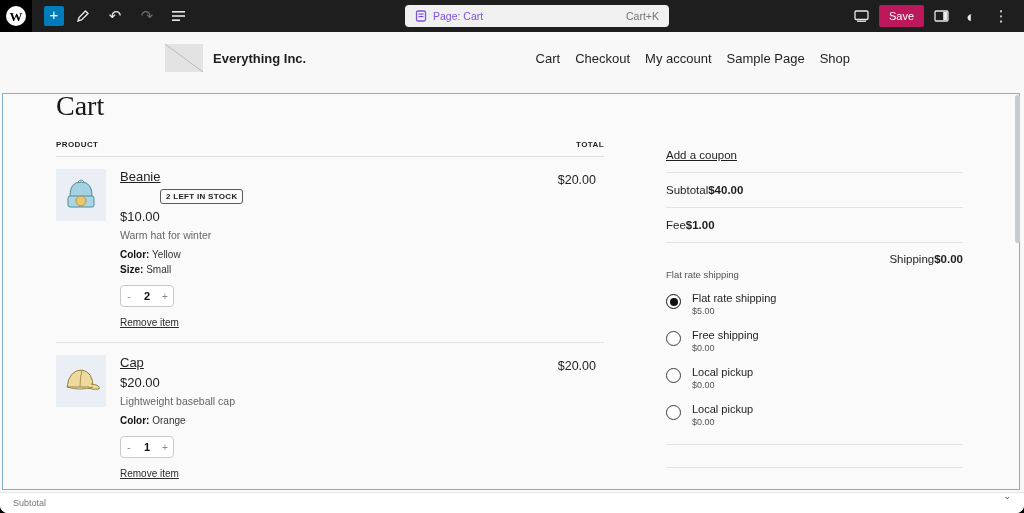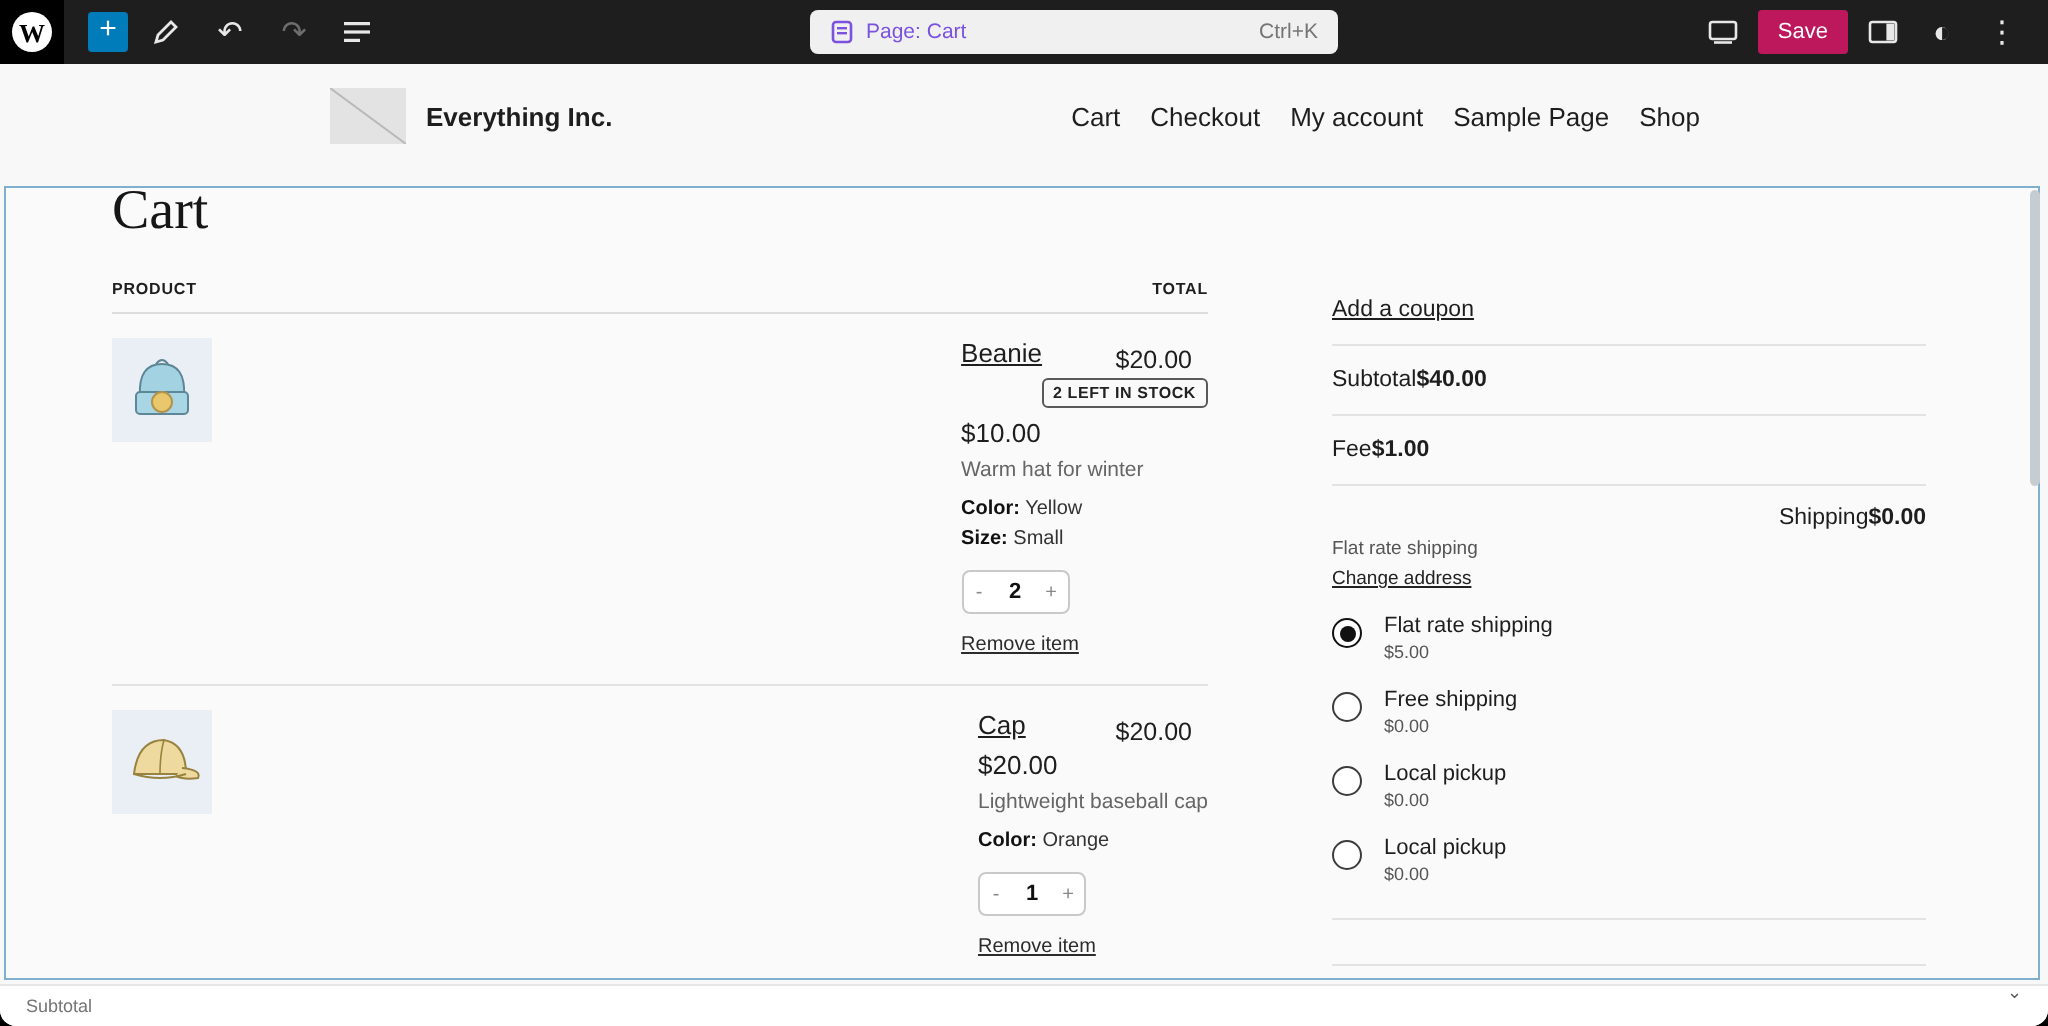--- a/index.html
+++ b/index.html
@@ -37,21 +37,21 @@
   .site-nav { margin-left:auto; display:flex; gap:15px; }
   .site-nav span { font-size:13px; color:#1e1e1e; cursor:pointer; }
 
   
   .content-frame { position:absolute; top:61px; left:2px; right:4px; bottom:2px; border:1px solid #7fb0d0; background:#fafafa; overflow:hidden; }
   .cart-title { position:absolute; top:-4px; left:53px; font-family:"Liberation Serif", serif; font-size:28px; color:#161616; }
 
   .cart-left { position:absolute; left:53px; top:46px; width:548px; }
   .cart-table-head { display:flex; justify-content:space-between; font-size:8px; font-weight:bold; letter-spacing:.4px; color:#1e1e1e;
                      padding-bottom:7px; border-bottom:1px solid #ddd; }
-  .cart-item { display:flex; position:relative; padding:12px 0 14px; border-bottom:1px solid #e3e3e3;justify-content:space-between; }
+  .cart-item { display:flex; position:relative; padding:12px 0 14px; border-bottom:1px solid #e3e3e3; }
   .item-img { width:50px; height:52px; background:#e9eff5; flex:none; margin-right:14px; }
   .item-details { display:flex; flex-direction:column; align-items:flex-start; }
   .item-name { font-size:13px; color:#1e1e1e; text-decoration:underline; cursor:pointer; }
   .stock-badge { margin-top:5px; border:1px solid #5a5a5a; border-radius:3px; padding:2px 5px; font-size:8px; font-weight:bold; letter-spacing:.3px; color:#222;margin-left:40px; }
   .item-price { margin-top:5px; font-size:13px; color:#1e1e1e; }
   .item-desc { margin-top:5px; font-size:10.5px; color:#666; }
   .item-attrs { margin-top:6px; font-size:10px; color:#333; line-height:1.5; }
   .item-attrs b { color:#111; }
   .qty-stepper { margin-top:8px; display:flex; align-items:center; width:54px; height:22px; border:1px solid #c9c9c9; border-radius:4px; background:#fff; }
   .qty-btn { width:16px; text-align:center; font-size:10px; color:#888; cursor:pointer; }
@@ -119,21 +119,21 @@
       </div>
     </div>
 
     <div class="command-center">
       <svg width="12" height="12" viewBox="0 0 12 12">
         <rect x="1.5" y="1" width="9" height="10" rx="1.5" fill="none" stroke="#7b52e0" stroke-width="1.3"></rect>
         <rect x="3.5" y="3.5" width="5" height="1.2" fill="#7b52e0"></rect>
         <rect x="3.5" y="6" width="5" height="1.2" fill="#7b52e0"></rect>
       </svg>
       <span class="command-label">Page: Cart</span>
-      <span class="command-shortcut">Ctrl+K</span>
+      <span class="command-shortcut">Cart+K</span>
     </div>
 
     <div class="bar-right">
       <div class="bar-icon">
         <svg width="15" height="12" viewBox="0 0 15 12">
           <rect x="1" y="1" width="13" height="8.5" rx="1.2" fill="none" stroke="#e8e8e8" stroke-width="1.3"></rect>
           <rect x="3" y="10.6" width="9" height="1.3" fill="#e8e8e8"></rect>
         </svg>
       </div>
       <div class="save-btn">Save</div>
@@ -250,21 +250,20 @@
           <span class="label">Fee</span>
           <span class="val">$1.00</span>
         </div>
 
         <div class="shipping-block">
           <div class="ship-head">
             <span>Shipping</span>
             <span class="val">$0.00</span>
           </div>
           <div class="ship-method">Flat rate shipping</div>
-          <div class="ship-change">Change address</div>
 
           <div class="radio-list">
             <div class="radio-row">
               <span class="radio-circle selected"></span>
               <span>
                 <span class="radio-label">Flat rate shipping</span>
                 <div class="radio-price">$5.00</div>
               </span>
             </div>
             <div class="radio-row">

